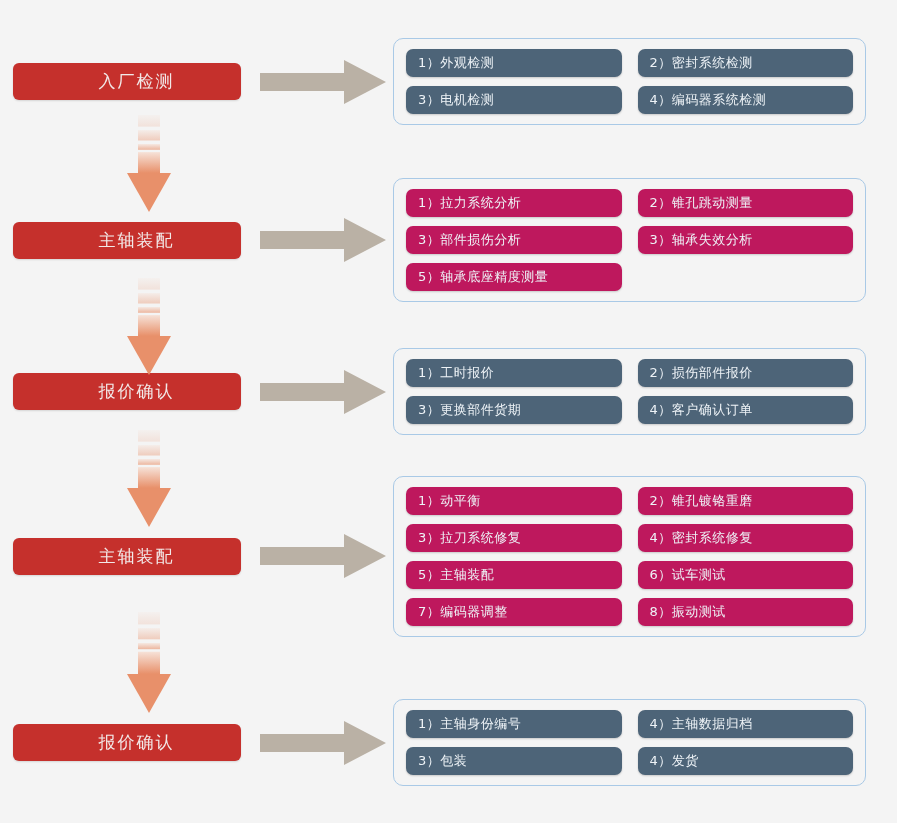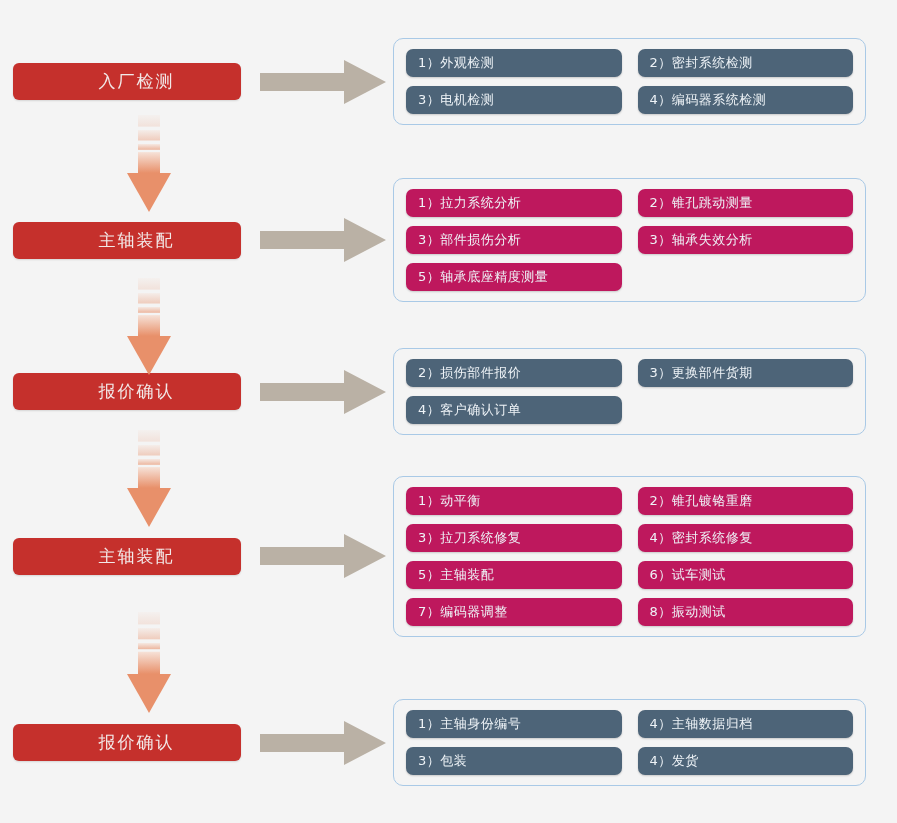--- a/index.html
+++ b/index.html
@@ -146,20 +146,21 @@
     <div class="stage-row" style="top: 347px; height: 89px;">
       <div class="stage-left">
         <div class="stage-chip">报价确认</div>
       </div>
       <div class="arrow-right">
         <svg width="126" height="46" viewBox="0 0 126 46" aria-hidden="true">
           <path d="M0 14 L84 14 L84 1 L126 23 L84 45 L84 32 L0 32 Z" fill="#bab1a5"></path>
         </svg>
       </div>
       <div class="task-panel">
+        <div class="task-chip slate">1）工时报价</div>
         <div class="task-chip slate">2）损伤部件报价</div>
         <div class="task-chip slate">3）更换部件货期</div>
         <div class="task-chip slate">4）客户确认订单</div>
       </div>
     </div>
     <div class="stage-row" style="top: 474px; height: 164px;">
       <div class="stage-left">
         <div class="stage-chip">主轴装配</div>
       </div>
       <div class="arrow-right">

